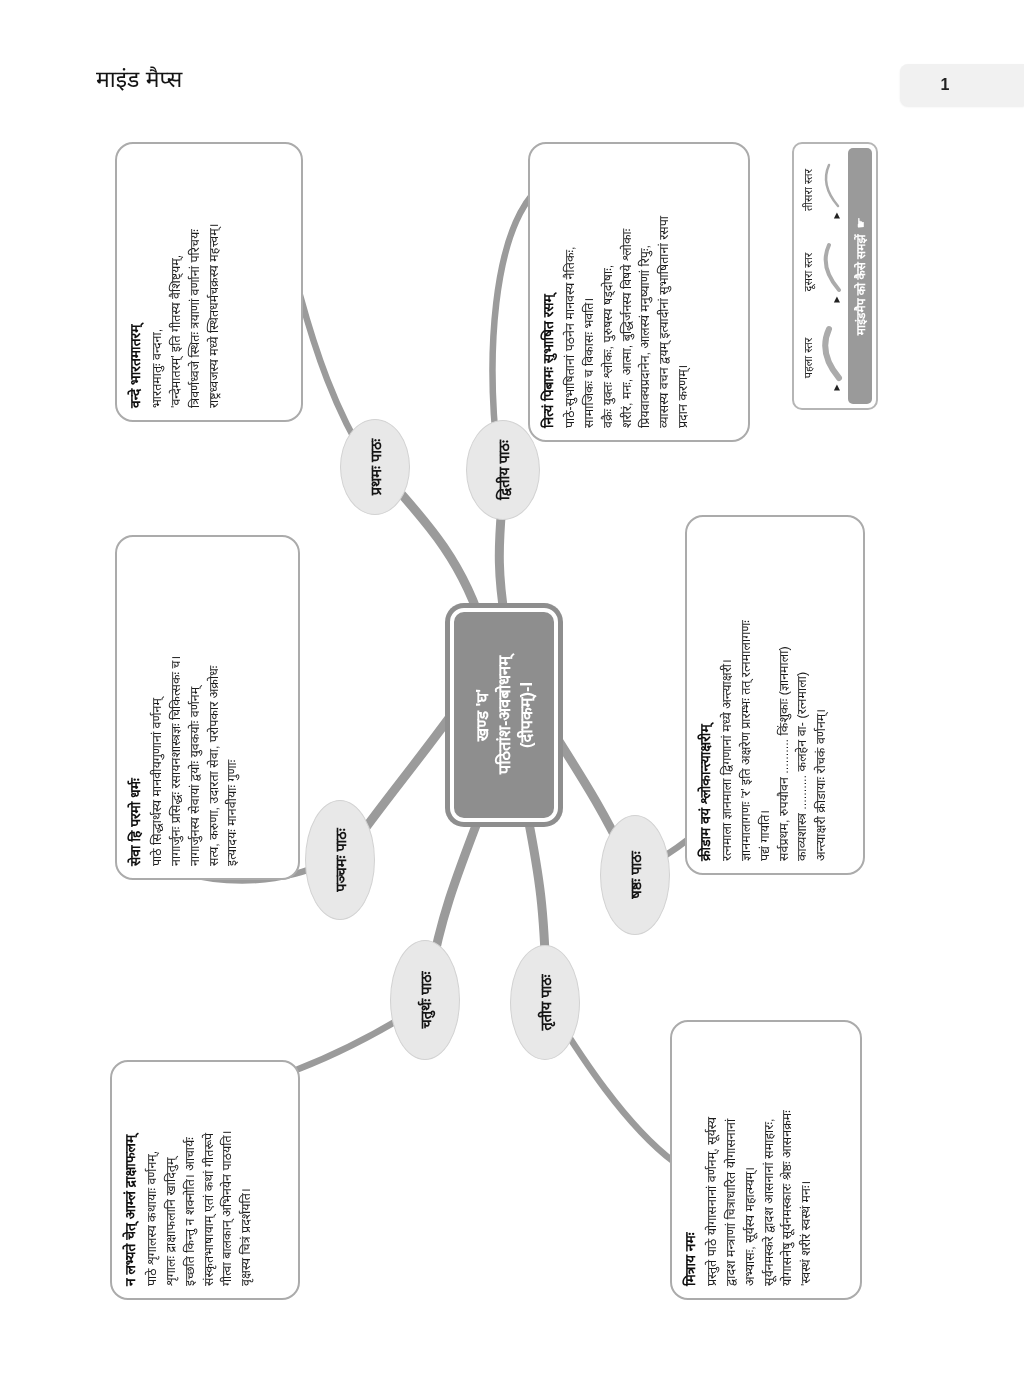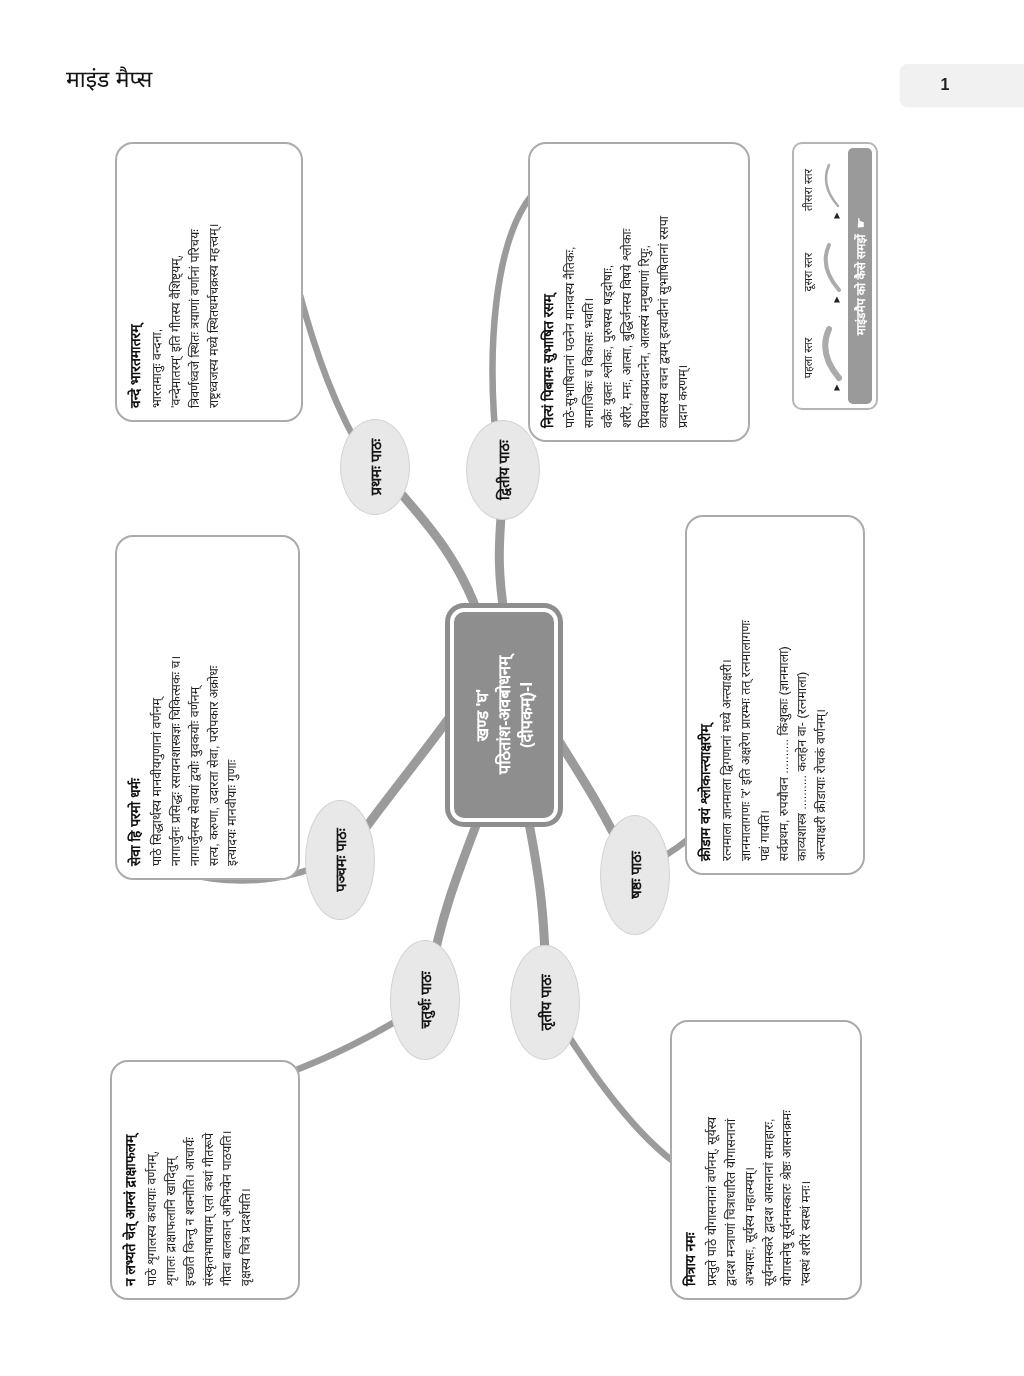--- a/index.html
+++ b/index.html
@@ -1,21 +1,21 @@
 <!DOCTYPE html>
 <html><head>
 <meta charset="utf-8">
 <style>
   * { margin:0; padding:0; box-sizing:border-box; }
   html,body { width:1024px; height:1376px; background:#ffffff; overflow:hidden;
               font-family:"Liberation Sans","DejaVu Sans",sans-serif; color:#1c1c1c; }
   .page { position:relative; width:1024px; height:1376px; background:#fff; }
 
   
-  .page-header { position:absolute; left:66px; top:62px; font-size:23px; color:#141414; }
+  .page-header { position:absolute; left:96px; top:62px; font-size:23px; color:#141414; }
   .page-tab { position:absolute; right:0; top:64px; width:124px; height:42px;
               background:#f1f1f1; border-radius:8px 0 0 8px;
               box-shadow:0 1px 2px rgba(0,0,0,0.08);
               display:flex; align-items:center; justify-content:center; }
   .page-tab span { font-weight:bold; font-size:16px; color:#222; padding-right:34px; }
 
   
   .map { position:absolute; left:100px; top:1310px; width:1170px; height:780px;
          transform:rotate(-90deg); transform-origin:0 0; }
   .map svg.wires { position:absolute; left:0; top:0; z-index:0; }

